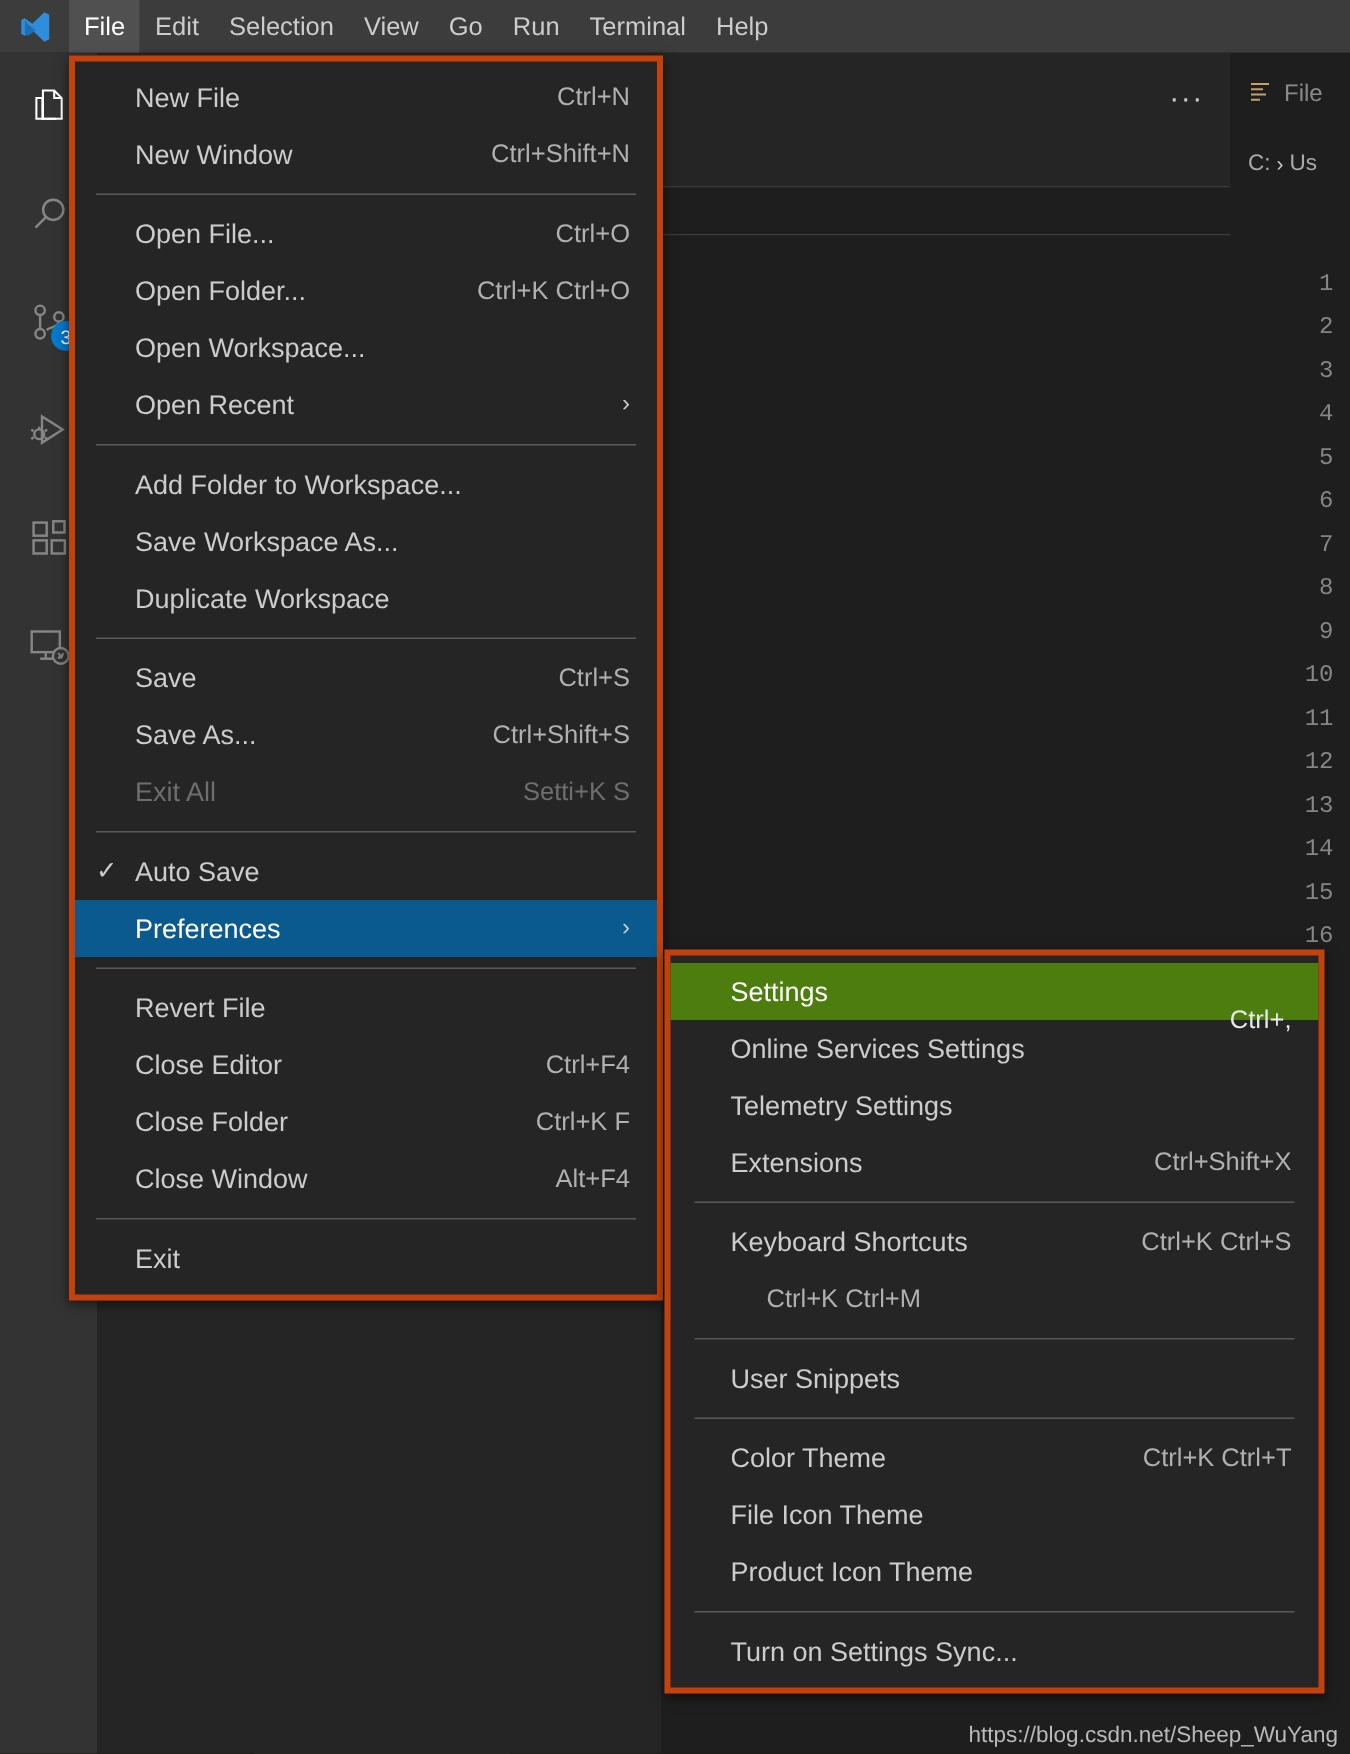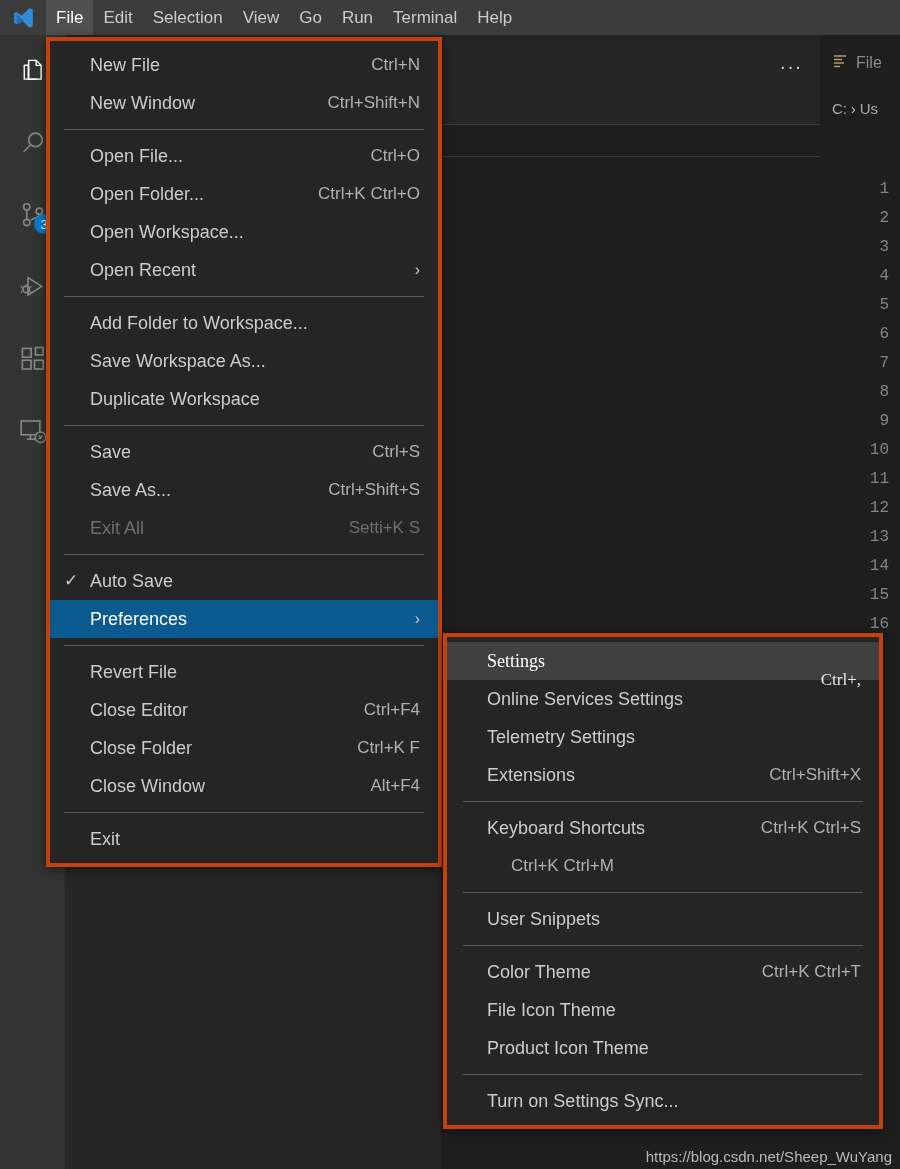--- a/index.html
+++ b/index.html
@@ -116,21 +116,21 @@
   #file-menu { left:46px; top:37px; width:396px; }
   #prefs-menu { left:443px; top:633px; width:440px; }
 
   .mi {
     position:relative; display:flex; align-items:center;
     height:38px; padding:0 18px 0 40px;
     color:#cccccc; font-size:18px; white-space:nowrap;
   }
   .mi.highlight { background:#0b5394; background:#094771; color:#ffffff; }
   #file-menu .mi.highlight { background:#0a5a8f; }
-  #prefs-menu .mi.highlight { background:#404040;font-family:Liberation Serif, serif; }
+  #prefs-menu .mi.highlight { background:#4d7c0f; }
   .mi .label { flex:1 1 auto; }
   .mi .key {
     flex:0 0 auto; color:#b0b0b0; font-size:17px; padding-left:24px;
   }
   .mi.highlight .key { color:#e8e8e8;margin-top:38px; }
   .mi.disabled { color:#6e6e6e; }
   .mi.disabled .key { color:#6e6e6e; }
   .mi .check {
     position:absolute; left:14px; top:0; height:38px; line-height:38px;
     font-size:17px; color:#cccccc;

